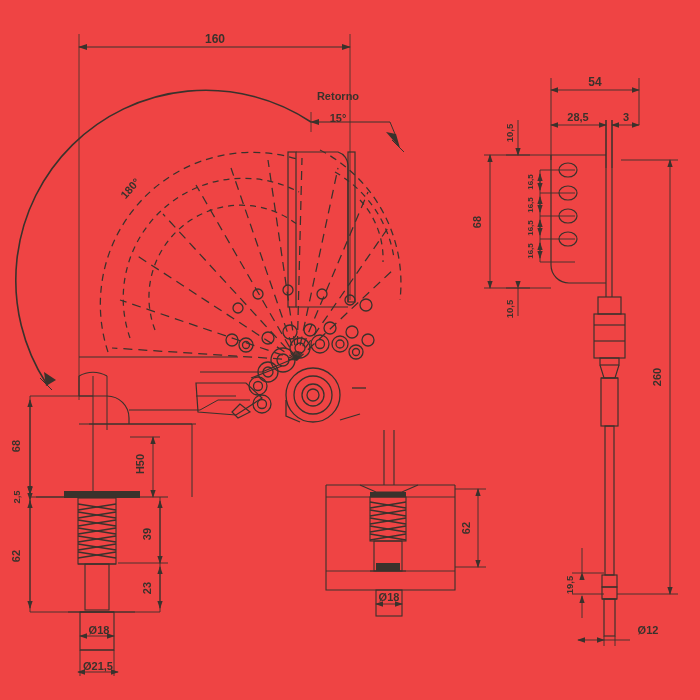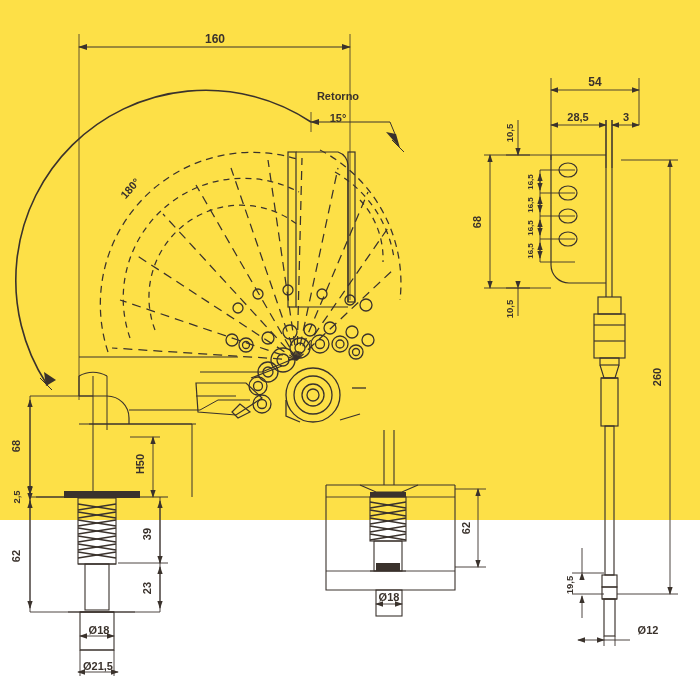--- a/index.html
+++ b/index.html
@@ -2,21 +2,21 @@
 <html><head>
 <meta charset="utf-8">
 <title>Technical Drawing</title>
 <style>
   html,body{margin:0;padding:0;background:#ffffff;}
   body{
     width:700px;height:700px;
     font-family:"Liberation Sans", sans-serif;
     overflow:hidden;
   }
-  #sheet{position:relative;width:700px;height:520px;background:#fde047;}
+  #sheet{position:relative;width:700px;height:700px;background:#ef4444;}
   svg{display:block;}
   .dimtext{
     font-family:"Liberation Sans", sans-serif;
     font-size:11px;
     font-weight:bold;
     fill:#3a322c;
   }
   .dimtext.sm{font-size:9.5px;}
   .dimtext.tiny{font-size:8px;}
   .dimtext.big{font-size:12px;}

